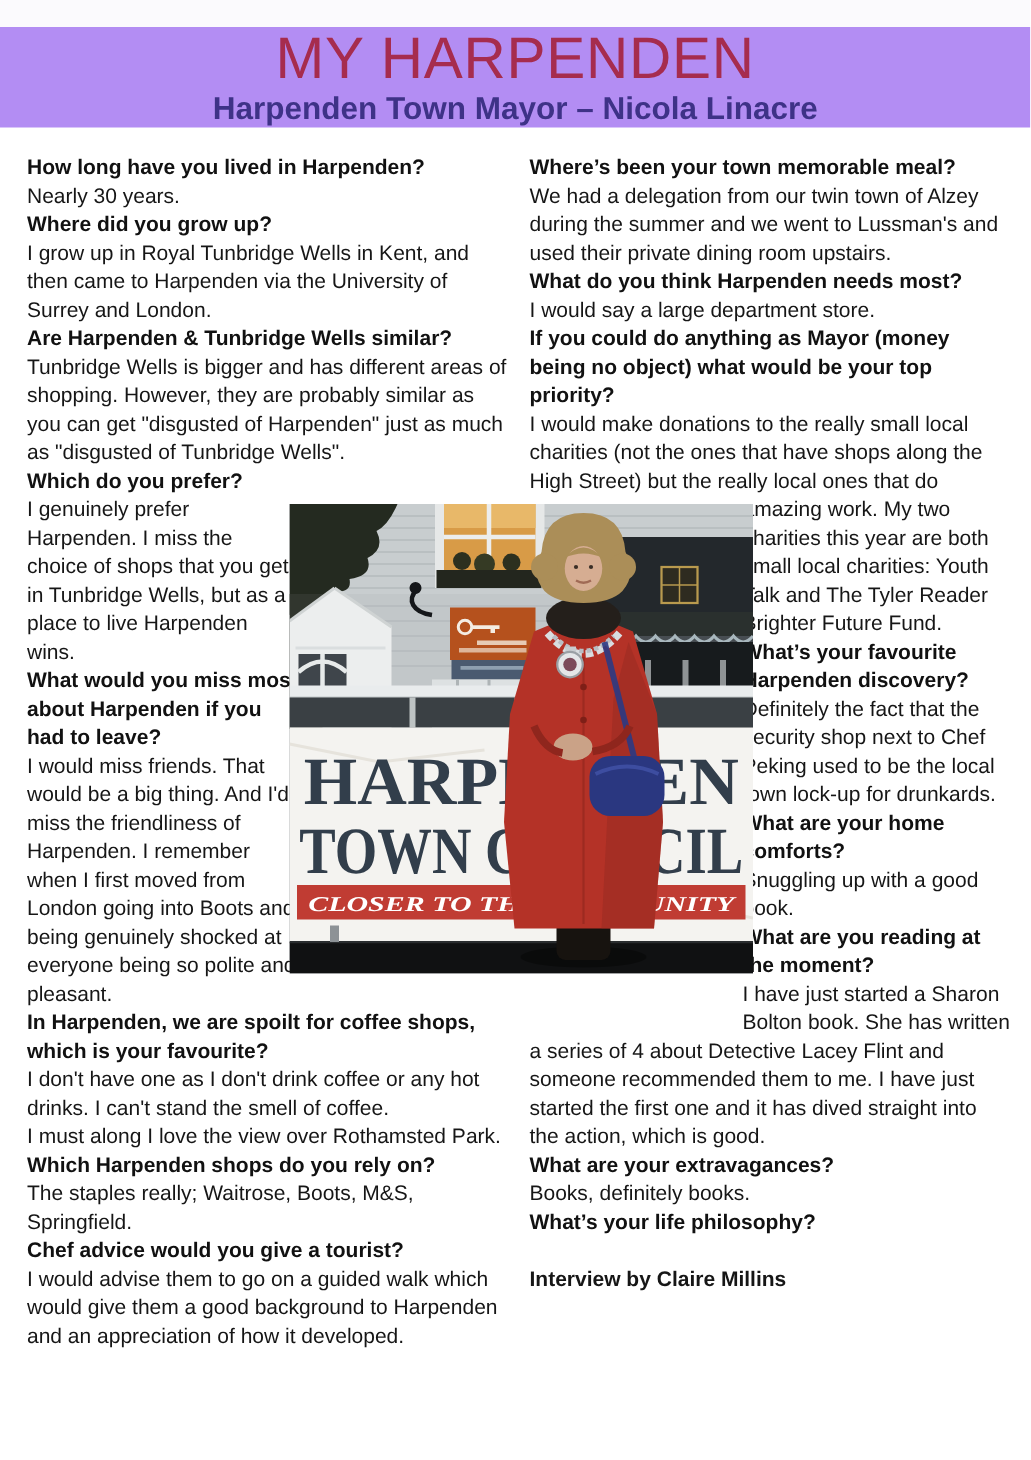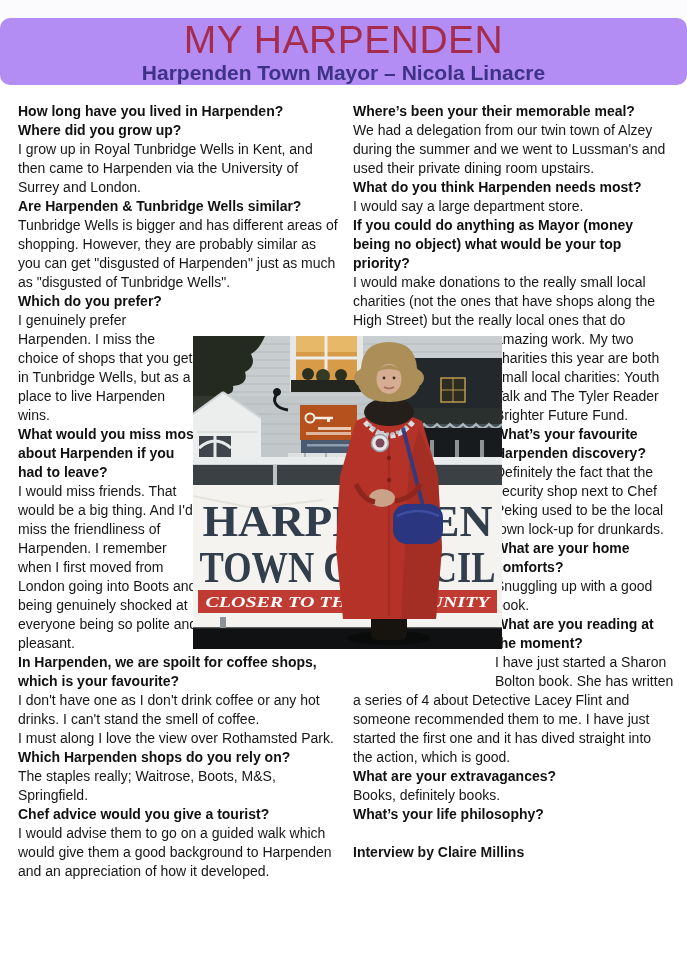--- a/index.html
+++ b/index.html
@@ -1,21 +1,21 @@
 <!DOCTYPE html>
 <html><head>
 <meta charset="utf-8">
 <style>
   html,body{margin:0;padding:0;background:#ffffff;}
   .page{
     position:relative;width:687px;height:973px;margin:0 auto;background:#ffffff;
     font-family:"Liberation Sans",sans-serif;color:#161616;overflow:hidden;
   }
   .top-strip{height:18px;background:#fbfafd;}
-  .masthead{height:67px;background:#b38df3;text-align:center;border-radius:10px;}
+  .masthead{height:67px;background:#b38df3;text-align:center;}
   .masthead h1{margin:0;padding-top:1px;font-size:39px;line-height:42px;font-weight:400;color:#a62c4e;letter-spacing:.5px;}
   .masthead h2{margin:0;font-size:21px;line-height:23px;font-weight:700;color:#3e3287;}
   .content{display:flex;gap:14px;padding:17px 13px 0 18px;}
   .col{width:321px;font-size:14px;line-height:19px;}
   .col p{margin:0;}
   .q{font-weight:bold;color:#111;}
   .byline{font-weight:bold;margin-top:19px !important;}
   .spacer{pointer-events:none;}
   .sp-r{float:right;width:140px;height:340px;}
   .sp-l{float:left;width:142px;height:360px;}
@@ -30,39 +30,40 @@
   <div class="top-strip"></div>
 
   <header class="masthead">
     <h1>MY HARPENDEN</h1>
     <h2>Harpenden Town Mayor – Nicola Linacre</h2>
   </header>
 
   <main class="content">
     <section class="col" id="col-left">
         <p class="q">How long have you lived in Harpenden?</p>
+        <p class="a">Nearly 30 years.</p>
         <p class="q">Where did you grow up?</p>
         <p class="a">I grow up in Royal Tunbridge Wells in Kent, and then came to Harpenden via the University of Surrey and London.</p>
         <p class="q">Are Harpenden &amp; Tunbridge Wells similar?</p>
         <p class="a">Tunbridge Wells is bigger and has different areas of shopping. However, they are probably similar as you can get "disgusted of Harpenden" just as much as "disgusted of Tunbridge Wells".</p>
         <div class="spacer sp-r"></div>
         <p class="q">Which do you prefer?</p>
         <p class="a">I genuinely prefer Harpenden. I miss the choice of shops that you get in Tunbridge Wells, but as a place to live Harpenden wins.</p>
         <p class="q">What would you miss most about Harpenden if you had to leave?</p>
         <p class="a">I would miss friends. That would be a big thing. And I'd miss the friendliness of Harpenden. I remember when I first moved from London going into Boots and being genuinely shocked at everyone being so polite and pleasant.</p>
         <p class="q">In Harpenden, we are spoilt for coffee shops, which is your favourite?</p>
         <p class="a">I don't have one as I don't drink coffee or any hot drinks. I can't stand the smell of coffee.</p>
         <p class="a">I must along I love the view over Rothamsted Park.</p>
         <p class="q">Which Harpenden shops do you rely on?</p>
         <p class="a">The staples really; Waitrose, Boots, M&amp;S, Springfield.</p>
         <p class="q">Chef advice would you give a tourist?</p>
         <p class="a">I would advise them to go on a guided walk which would give them a good background to Harpenden and an appreciation of how it developed.</p>
       </section>
     <section class="col" id="col-right">
-        <p class="q">Where’s been your their memorable meal?</p>
+        <p class="q">Where’s been your town memorable meal?</p>
         <p class="a">We had a delegation from our twin town of Alzey during the summer and we went to Lussman's and used their private dining room upstairs.</p>
         <p class="q">What do you think Harpenden needs most?</p>
         <p class="a">I would say a large department store.</p>
         <p class="q">If you could do anything as Mayor (money being no object) what would be your top priority?</p>
         <p class="a">I would make donations to the really small local charities (not the ones that have shops along the High Street) but the really local ones that do</p>
         <div class="spacer sp-l"></div>
         <p class="a">amazing work. My two charities this year are both small local charities: Youth Talk and The Tyler Reader Brighter Future Fund.</p>
         <p class="q">What’s your favourite Harpenden discovery?</p>
         <p class="a">Definitely the fact that the security shop next to Chef Peking used to be the local town lock-up for drunkards.</p>
         <p class="q">What are your home comforts?</p>

